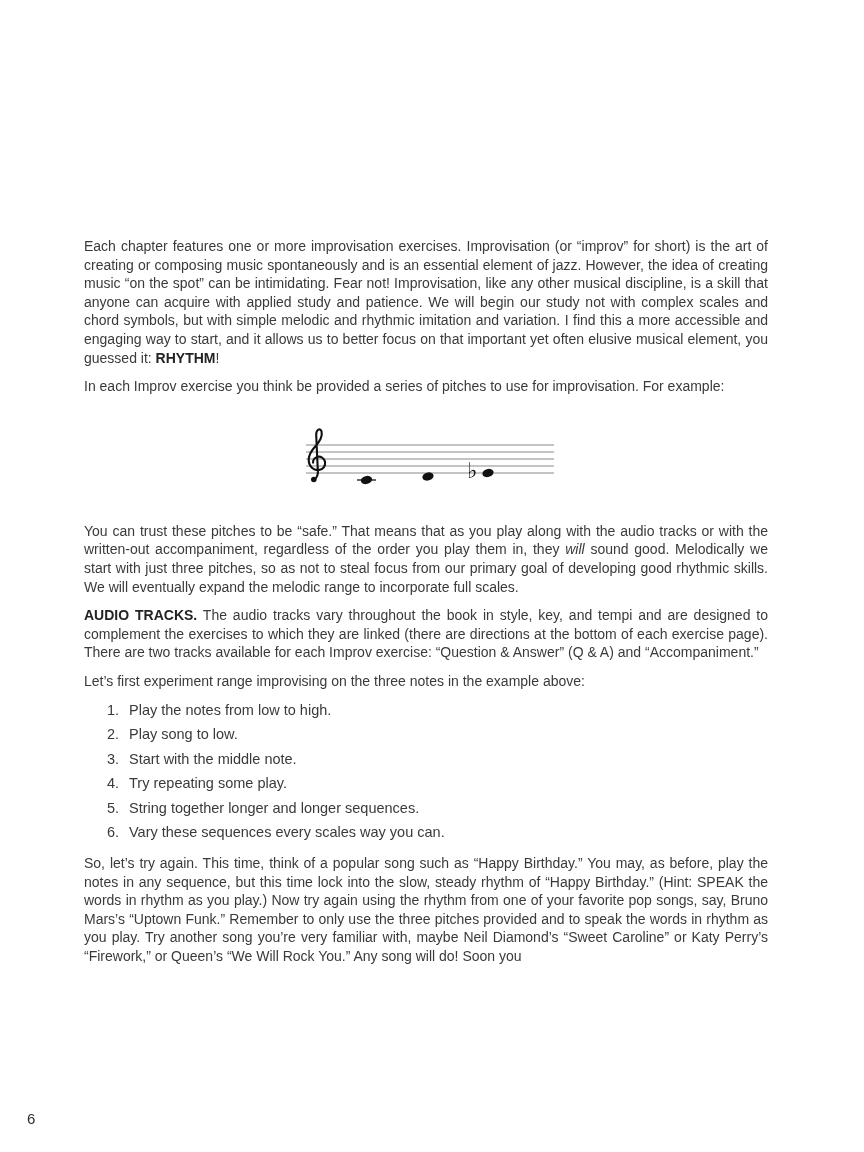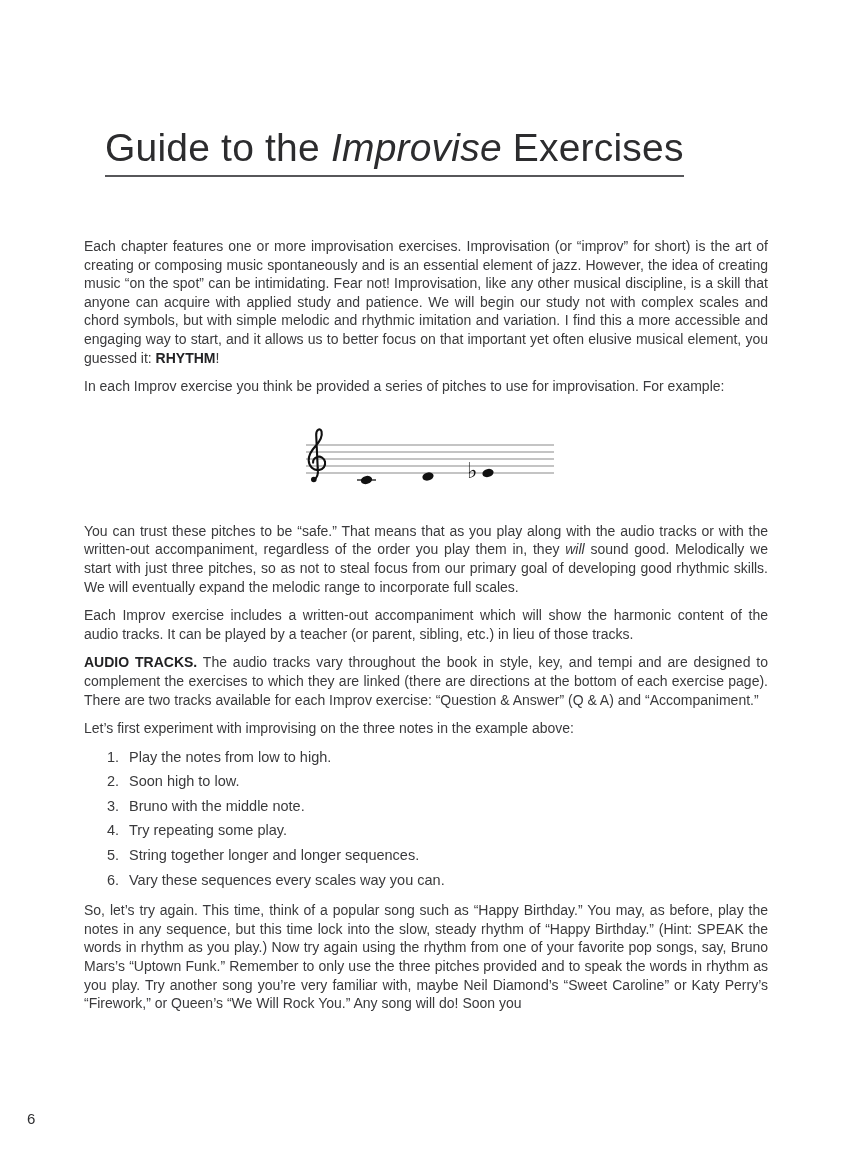--- a/index.html
+++ b/index.html
@@ -68,21 +68,20 @@
     top: 1110px;
     font-size: 15px;
     color: #2e2e30;
   }
 </style>
 </head>
 <body>
 
 <div class="page">
 
-  <h1 class="title"><span>Guide to the </span><span class="it">Improvise</span><span> Exercises</span></h1>
 
   <div class="content">
 
     <p class="para"><span>Each chapter features one or more improvisation exercises. Improvisation (or “improv” for short) is the art of creating or composing music spontaneously and is an essential element of jazz. However, the idea of creating music “on the spot” can be intimidating. Fear not! Improvisation, like any other musical discipline, is a skill that anyone can acquire with applied study and patience. We will begin our study not with complex scales and chord symbols, but with simple melodic and rhythmic imitation and variation. I find this a more accessible and engaging way to start, and it allows us to better focus on that important yet often elusive musical element, you guessed it: </span><b>RHYTHM</b><span>!</span></p>
 
     <p class="para">In each Improv exercise you think be provided a series of pitches to use for improvisation. For example:</p>
 
     <svg class="music" viewBox="0 0 256 82" aria-label="Three pitches: C, D, E-flat">
 
       <g stroke="#8a8a8a" stroke-width="1.1">
@@ -117,38 +116,37 @@
       </g>
 
       <g>
         <text x="163" y="57.5" font-size="22" fill="#111" font-family="DejaVu Sans, sans-serif">♭</text>
         <ellipse cx="184" cy="53" rx="5.7" ry="4" fill="#111" transform="rotate(-15 184 53)"></ellipse>
       </g>
     </svg>
 
     <p class="para"><span>You can trust these pitches to be “safe.” That means that as you play along with the audio tracks or with the written-out accompaniment, regardless of the order you play them in, they </span><span class="it">will</span><span> sound good. Melodically we start with just three pitches, so as not to steal focus from our primary goal of developing good rhythmic skills. We will eventually expand the melodic range to incorporate full scales.</span></p>
 
-    <p class="para">Each Improv exercise includes a written-out accompaniment which will show the harmonic content of the audio tracks. It can be played by a teacher (or parent, sibling, etc.) in lieu of those tracks.</p>
 
     <p class="para"><b>AUDIO TRACKS.</b><span> The audio tracks vary throughout the book in style, key, and tempi and are designed to complement the exercises to which they are linked (there are directions at the bottom of each exercise page). There are two tracks available for each Improv exercise: “Question &amp; Answer” (Q &amp; A) and “Accompaniment.”</span></p>
 
-    <p class="para">Let’s first experiment with improvising on the three notes in the example above:</p>
+    <p class="para">Let’s first experiment range improvising on the three notes in the example above:</p>
 
     <div class="list">
       <div class="list-item">
           <span class="list-num">1.</span>
           <span class="list-text">Play the notes from low to high.</span>
         </div>
       <div class="list-item">
           <span class="list-num">2.</span>
-          <span class="list-text">Soon high to low.</span>
+          <span class="list-text">Play song to low.</span>
         </div>
       <div class="list-item">
           <span class="list-num">3.</span>
-          <span class="list-text">Bruno with the middle note.</span>
+          <span class="list-text">Start with the middle note.</span>
         </div>
       <div class="list-item">
           <span class="list-num">4.</span>
           <span class="list-text">Try repeating some play.</span>
         </div>
       <div class="list-item">
           <span class="list-num">5.</span>
           <span class="list-text">String together longer and longer sequences.</span>
         </div>
       <div class="list-item">

